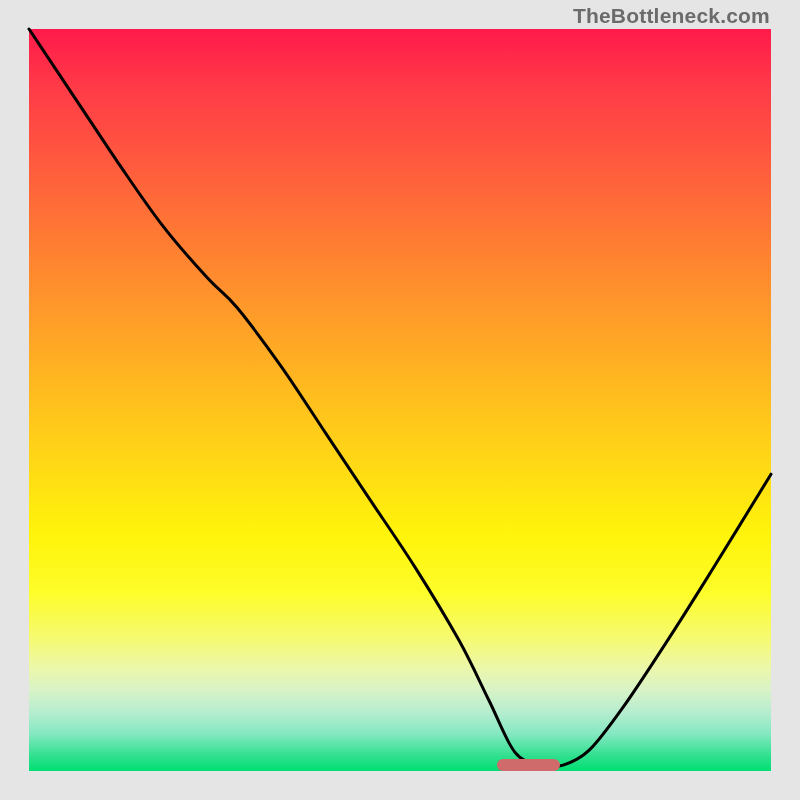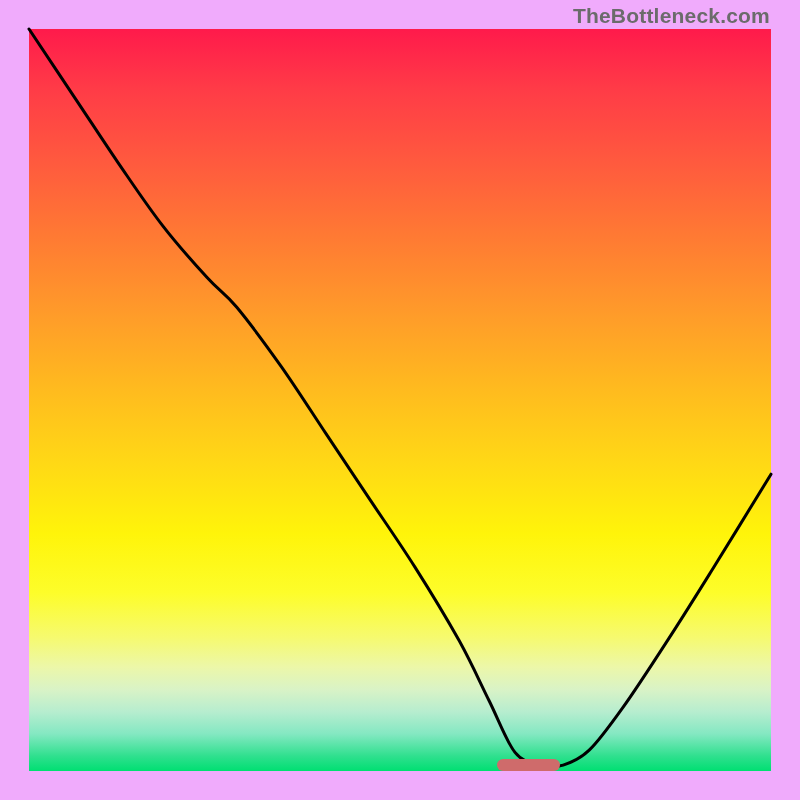--- a/index.html
+++ b/index.html
@@ -7,21 +7,21 @@
     padding: 0;
     width: 800px;
     height: 800px;
     background: #000;
     overflow: hidden;
   }
   .frame {
     position: relative;
     width: 800px;
     height: 800px;
-    background: #f0abfc;
+    background: #e5e5e5;
   }
   .plot-area {
     position: absolute;
     left: 29px;
     top: 29px;
     width: 742px;
     height: 742px;
     background: linear-gradient(to bottom,
       #ff1a4b 0%,
       #ff3b47 8%,

